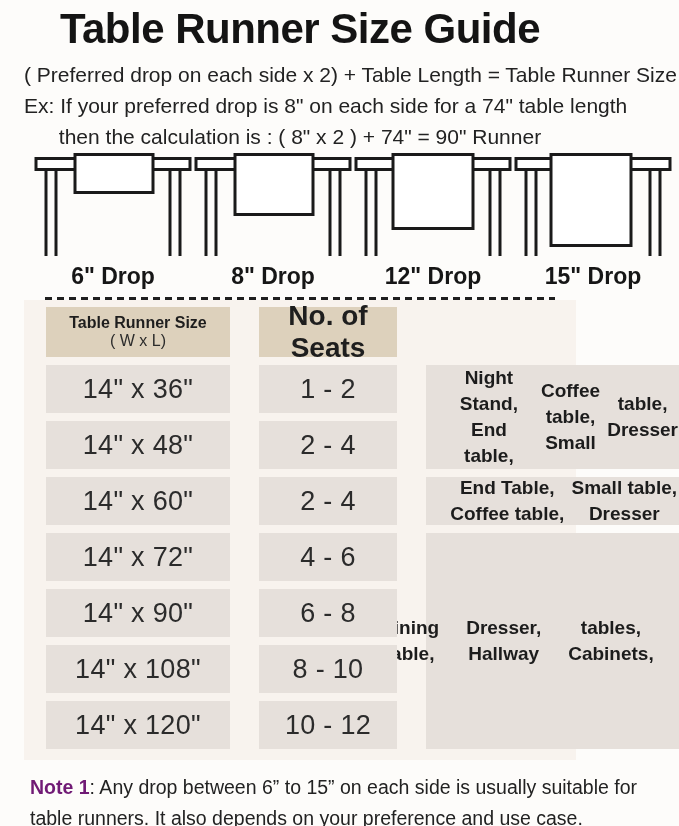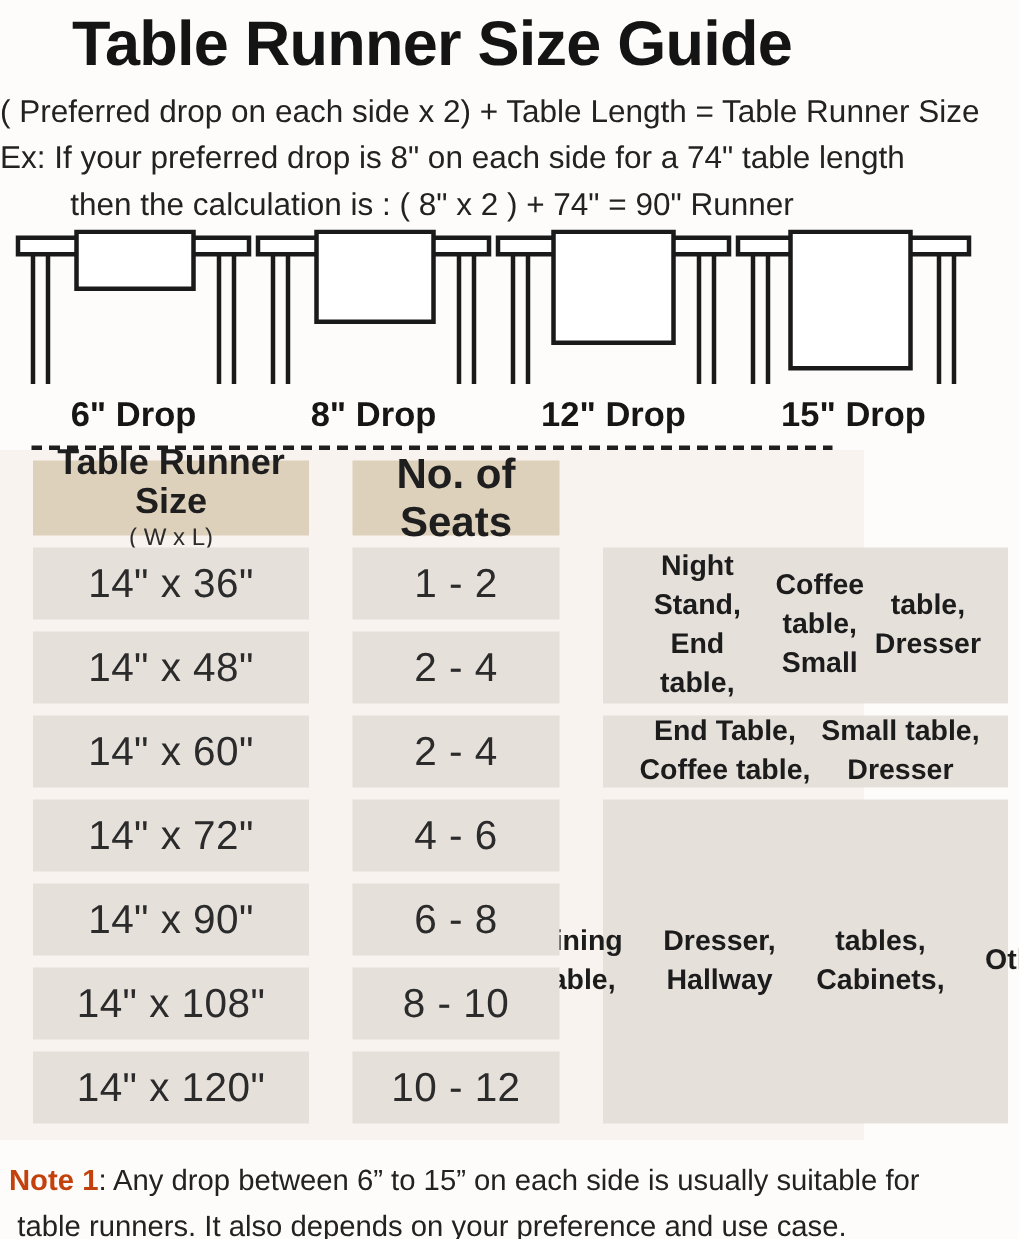--- a/index.html
+++ b/index.html
@@ -4,21 +4,21 @@
 <style>
   * { margin: 0; padding: 0; box-sizing: border-box; }
   html,body { width: 679px; }
   body {
     width: 679px; height: 826px;
     background: #fdfcfa;
     font-family: "Liberation Sans", "DejaVu Sans", sans-serif;
     color: #1e1e1e;
     overflow: hidden;
   }
-  .page { width: 576px; height: 826px; }
+  .page { width: 576px; height: 826px; padding-left: 24px; }
 
   
   .title {
     text-align: center;
     font-size: 42px;
     font-weight: 800;
     letter-spacing: -0.5px;
     padding-top: 5px;
     color: #141414;
     white-space: nowrap;
@@ -73,21 +73,21 @@
     column-gap: 29px;
     row-gap: 8px;
     padding-left: 22px;
   }
   .hcell {
     background: #ddd1bc;
     display: flex; flex-direction: column;
     align-items: center; justify-content: center;
     text-align: center;
   }
-  .hcell .h-main { font-weight: 700; font-size: 24px; line-height: 1.1; }
+  .hcell .h-main { font-weight: 700; font-size: 16px; line-height: 1.1; }
   .hcell .h-sub  { font-size: 16px; line-height: 1.2; color: #2c2c2c; }
   .hcell.h-single { font-weight: 700; font-size: 28px; }
   .cell {
     background: #e6e0db;
     display: flex; align-items: center; justify-content: center;
     text-align: center;
     font-size: 27px;
     color: #2b2b2b;
     letter-spacing: 0.3px;
   }
@@ -107,21 +107,21 @@
 
   
   .notes { padding: 12px 6px 0 6px; background: #fdfcfa; }
   .note {
     text-align: center;
     font-size: 19.5px;
     line-height: 1.6;
     white-space: nowrap;
     color: #222;
   }
-  .note strong { font-weight: 700; color: #c2410c; }
+  .note strong { font-weight: 700; color: #701a75; }
 </style>
 </head>
 <body>
 
 <div class="page">
 
   <h1 class="title">Table Runner Size Guide</h1>
   <p class="formula">( Preferred drop on each side x 2) + Table Length = Table Runner Size</p>
   <p class="example">Ex: If your preferred drop is 8" on each side for a 74" table length</p>
   <p class="example">then the calculation is : ( 8" x 2 ) + 74" = 90" Runner</p>

